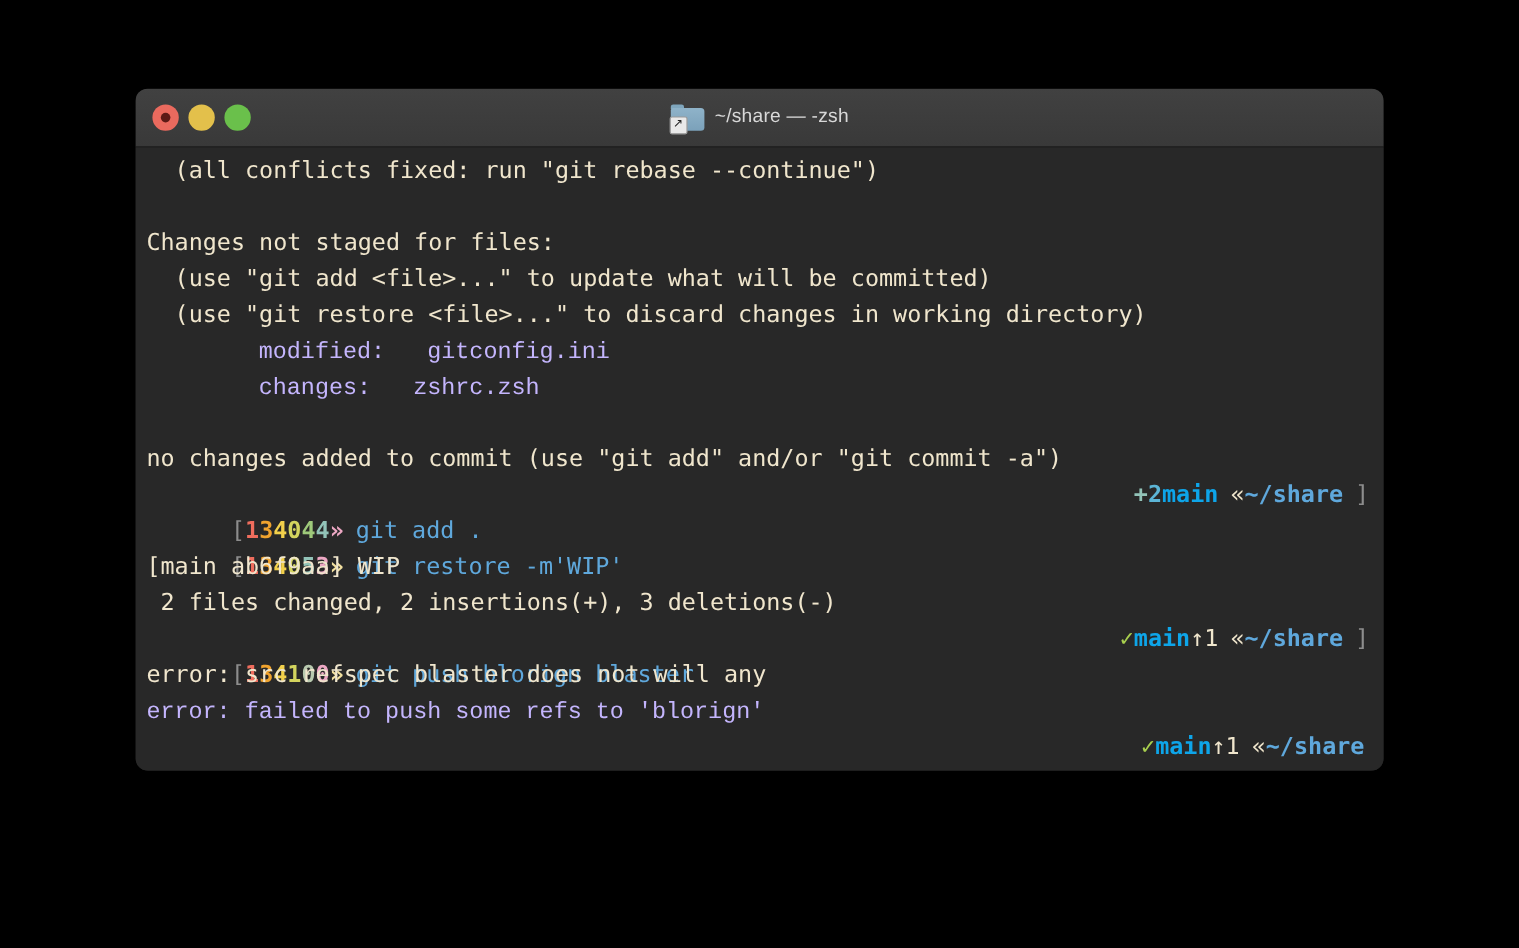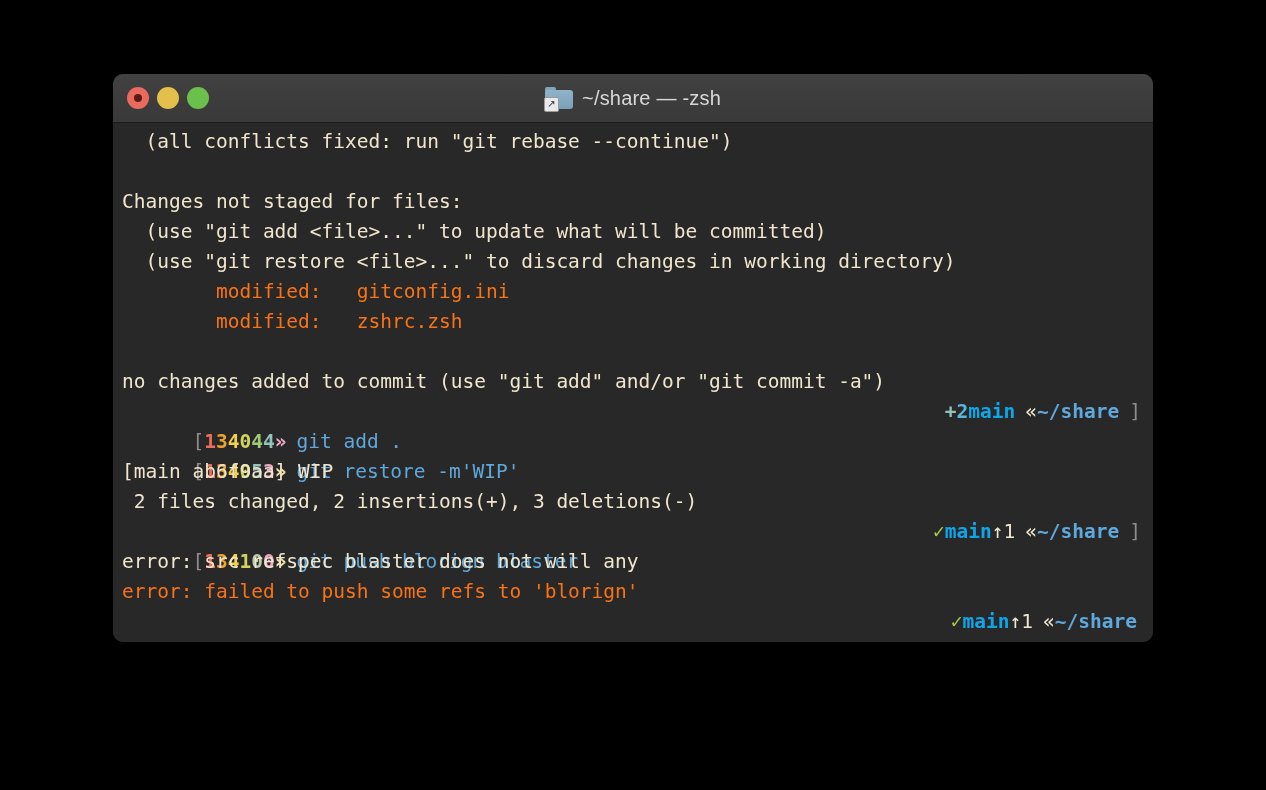--- a/index.html
+++ b/index.html
@@ -106,21 +106,21 @@
     border-radius: 2px;
     color: #222;
     font-family: "DejaVu Sans", sans-serif;
     font-size: 10px;
     line-height: 12px;
     text-align: center;
   }
 
   #window-title {
     font-family: "Liberation Sans", sans-serif;
-    font-size: 20px;
+    font-size: 16px;
     color: #d8d8d8;
     letter-spacing: 0.2px;
     white-space: pre;
   }
 
   
   #terminal-body {
     background: #282828;
     height: 520px;
     padding: 4px 0 0 0;
@@ -141,21 +141,21 @@
 
   .line .right {
     position: absolute;
     right: 12px;
     top: 0;
     white-space: pre;
   }
 
   
   .c-cream   { color: #f0e6cd; }
-  .c-red     { color: #f97316; }
+  .c-red     { color: #c4b5fd; font-family: Liberation Mono, monospace; }
   .c-blue    { color: #5fa8dc; text-align: center; }
   .c-orange  { color: #0ea5e9; }
   .c-gray    { color: #8d8d8d; }
   .c-salmon  { color: #ef6d5d; }
   .c-amber   { color: #f0a32e; }
   .c-yellow  { color: #f2d04b; }
   .c-olive   { color: #d3d45e; }
   .c-green   { color: #9ec97a; }
   .c-teal    { color: #92c3b8; }
   .c-pink    { color: #eda8c4; }
@@ -194,21 +194,21 @@
   </div>
 
   <div id="terminal-body">
 
     <div class="line"><span>  (all conflicts fixed: run "git rebase --continue")</span></div>
     <div class="line"><span></span></div>
     <div class="line"><span>Changes not staged for files:</span></div>
     <div class="line"><span>  (use "git add &lt;file&gt;..." to update what will be committed)</span></div>
     <div class="line"><span>  (use "git restore &lt;file&gt;..." to discard changes in working directory)</span></div>
     <div class="line"><span class="c-red">        modified:   gitconfig.ini</span></div>
-    <div class="line"><span class="c-red">        modified:   zshrc.zsh</span></div>
+    <div class="line"><span class="c-red">        changes:   zshrc.zsh</span></div>
     <div class="line"><span></span></div>
     <div class="line"><span>no changes added to commit (use "git add" and/or "git commit -a")</span></div>
 
     <div class="line">
       <span class="c-gray">[</span><span class="bold c-salmon">1</span><span class="bold c-amber">3</span><span class="bold c-yellow">4</span><span class="bold c-olive">0</span><span class="bold c-green">4</span><span class="bold c-teal">4</span><span class="bold c-pink">»</span><span class="c-blue" style="padding-left:10px">git add .</span>
       <span class="right"><span class="bold c-teal">+</span><span class="bold c-cyan">2</span><span class="bold c-orange">main</span><span class="c-cream" style="padding-left:10px">«</span><span class="bold c-blue">~/share</span><span class="c-gray" style="padding-left:10px">]</span></span>
     </div>
 
     <div class="line">
       <span class="c-gray">[</span><span class="bold c-salmon">1</span><span class="bold c-amber">3</span><span class="bold c-yellow">4</span><span class="bold c-olive">0</span><span class="bold c-teal">5</span><span class="bold c-pink">3</span><span class="bold c-palelow">»</span><span class="c-blue" style="padding-left:10px">git restore -m'WIP'</span>

